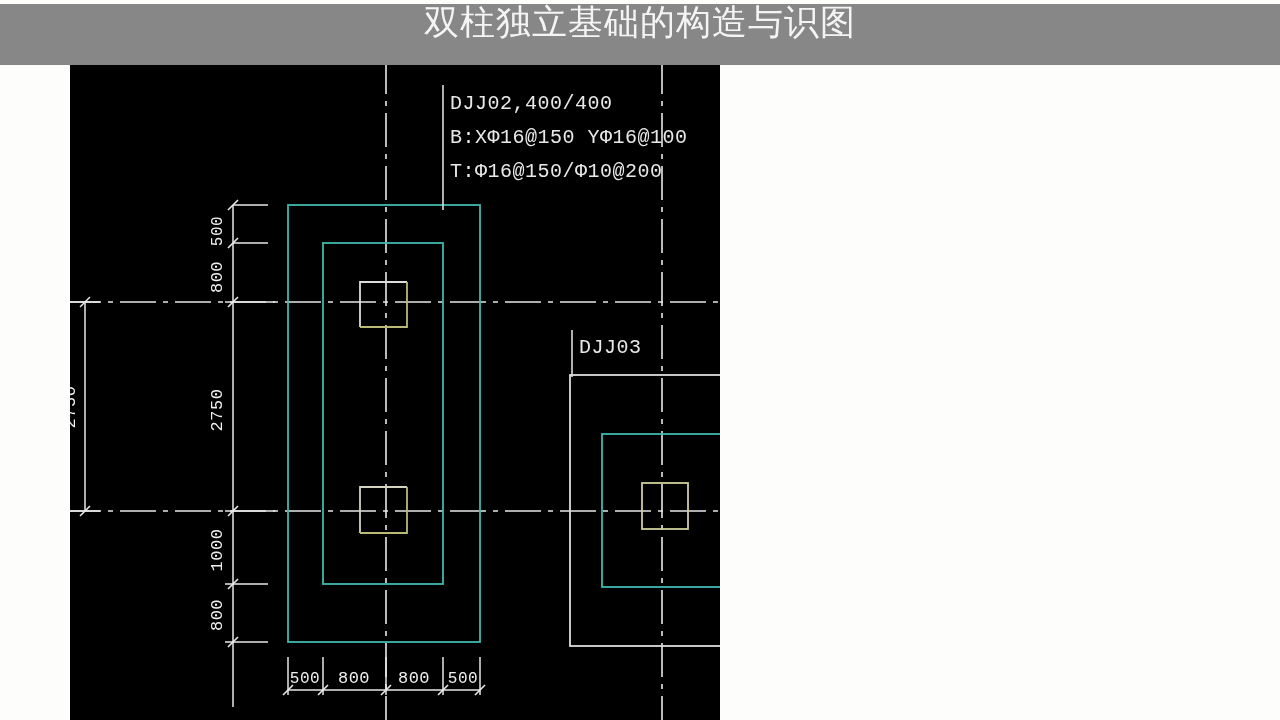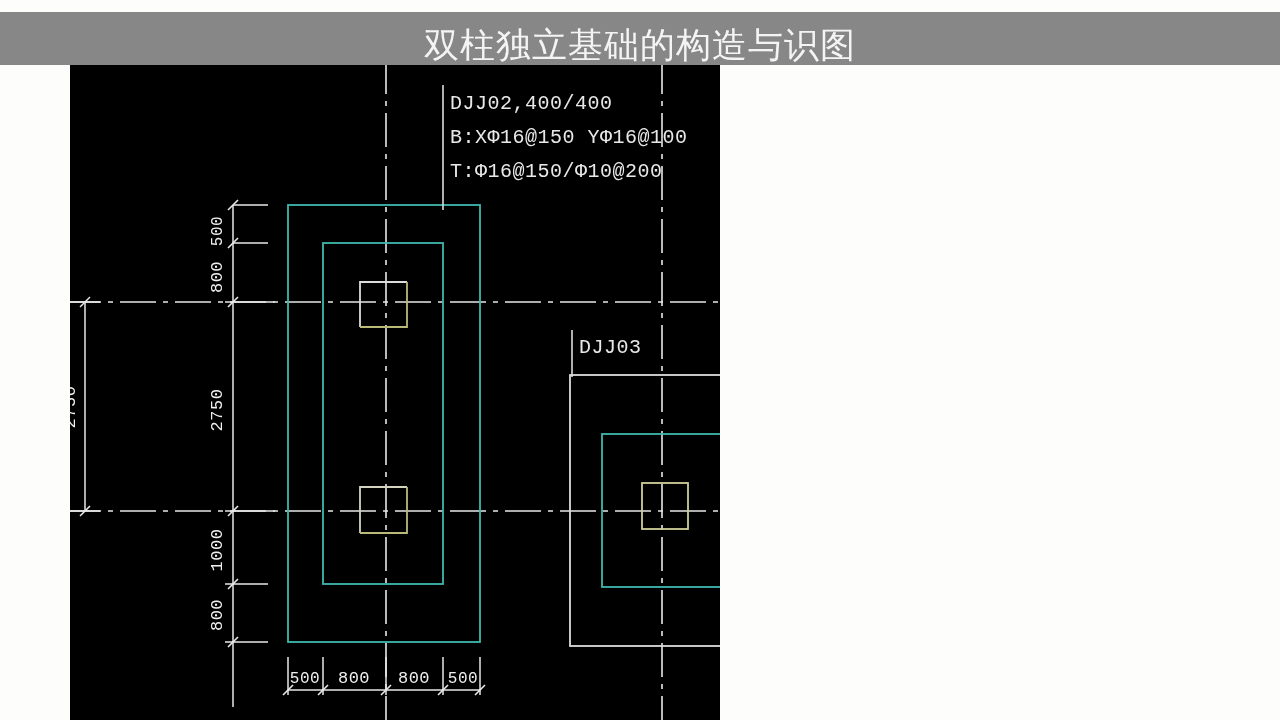--- a/index.html
+++ b/index.html
@@ -20,26 +20,25 @@
     width: 1280px;
     height: 720px;
     background: #fdfdfb;
     overflow: hidden;
   }
 
   
   #title-bar {
     position: absolute;
     left: 0;
-    top: 12px;
+    top: 4px;
     width: 1280px;
     height: 65px;
     background: #878787;
     display: flex;
-    align-items: center;
     justify-content: center;
   }
   #title-text {
     color: #f4f4f4;
     font-size: 35px;
     font-family: "Liberation Sans", "DejaVu Sans", sans-serif;
     font-weight: 400;
     letter-spacing: 1px;
     white-space: nowrap;
     line-height: 1;

